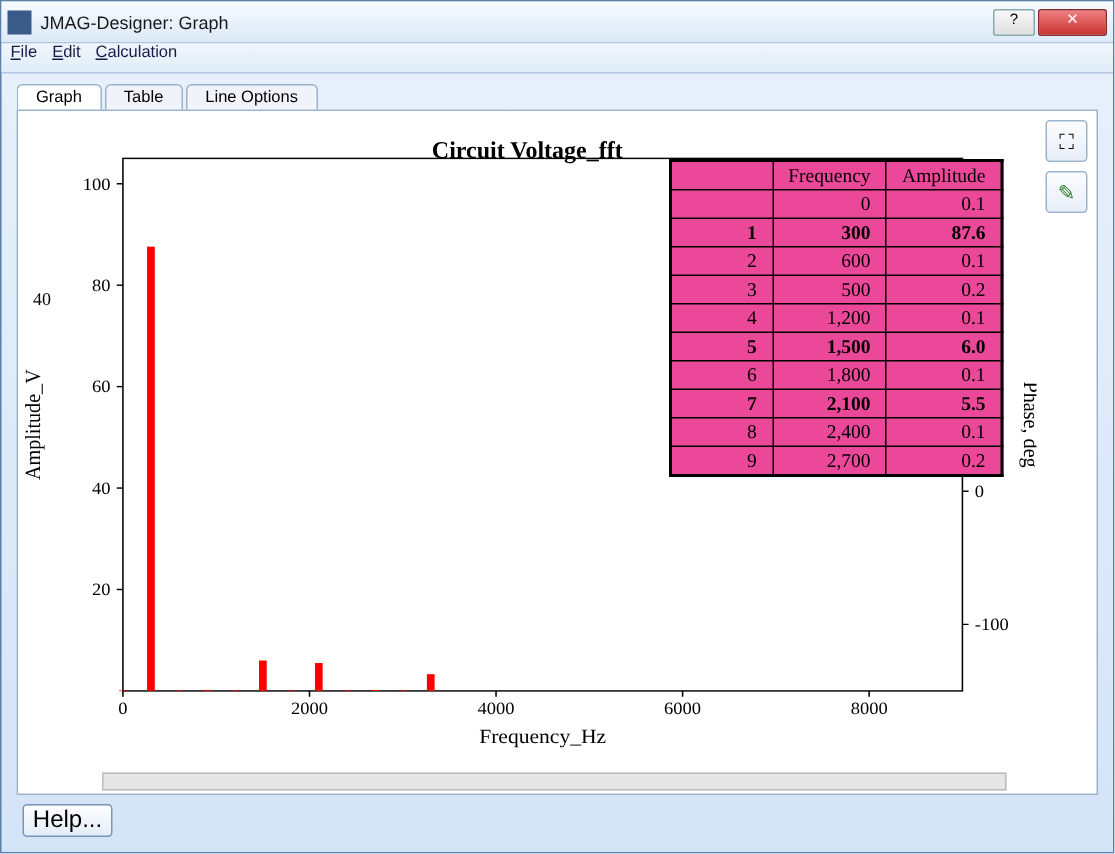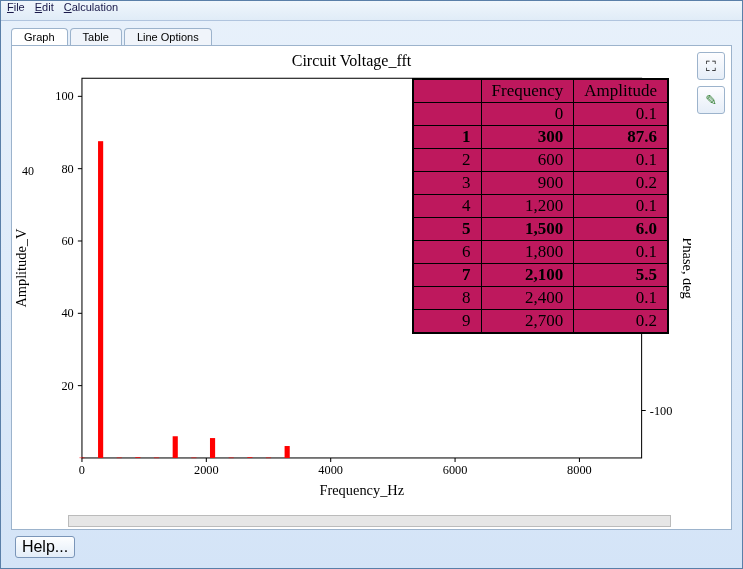--- a/index.html
+++ b/index.html
@@ -86,21 +86,21 @@
     width:28px;height:28px;
     border:1px solid #9cb3cc;
     background: linear-gradient(#fdfdff,#e6eef8);
     border-radius:3px;
     display:flex;align-items:center;justify-content:center;
     font-size:14px;
   }
   .chart-wrap { position:absolute; left:0; top:0; right:40px; bottom:0;}
   .chart-title {
     text-align:center; font-family: "Times New Roman", serif;
-    font-size:16px; padding-top:6px;
+    font-size:16px; padding-top:18px;font-weight:bold;
   }
   svg.chart { position:absolute; left:0; top:22px; width:100%; height:calc(100% - 52px); }
   .legend {
     position:absolute; left:56px; right:20px; bottom:16px;
     height:14px;
     text-align:center;
     font-family:"Times New Roman", serif;
     font-size:11px;
     border-top:1px solid #aaa;
     color:#333;
@@ -108,23 +108,23 @@
   .scrollbar-h {
     position:absolute; left:56px; right:20px; bottom:2px; height:12px;
     background:#e6e6e6; border:1px solid #bbb;
   }
   .data-table {
     position:absolute;
     top: 32px;
     right: 62px;
     border:2px solid #000;
     border-collapse: collapse;
-    background:#be185d;
+    background:#ec4899;
     font-family:"Times New Roman", serif;
-    font-size:17px;
+    font-size:13px;
   }
   .data-table th, .data-table td {
     border:1px solid #000;
     padding: 1px 10px;
     text-align:right;
     min-width:68px;
     height:18px;
   }
   .data-table th { font-weight:normal; text-align:center; }
   .data-table .bold td, .data-table .bold th { font-weight:bold; }
@@ -142,20 +142,28 @@
      position:absolute;
      font-family:"Times New Roman", serif;
      font-size:12px;
      color:#000;
   }
 </style>
 </head>
 <body>
 
 <div class="window">
+  <div class="titlebar">
+    <span class="appicon"></span>
+    <span class="title">JMAG-Designer: Graph</span>
+    <div class="win-controls">
+      <div class="win-btn help">?</div>
+      <div class="win-btn close">✕</div>
+    </div>
+  </div>
 
   <div class="menubar">
     <span><u>F</u><span>ile</span></span>
     <span><u>E</u><span>dit</span></span>
     <span><u>C</u><span>alculation</span></span>
   </div>
 
   <div class="client">
     <div class="tabs">
       <div class="tab active">Graph</div>
@@ -248,21 +256,21 @@
               <td>300</td>
               <td>87.6</td>
             </tr>
             <tr>
               <td>2</td>
               <td>600</td>
               <td>0.1</td>
             </tr>
             <tr>
               <td>3</td>
-              <td>900</td>
+              <td>500</td>
               <td>0.2</td>
             </tr>
             <tr>
               <td>4</td>
               <td>1,200</td>
               <td>0.1</td>
             </tr>
             <tr class="bold">
               <td>5</td>
               <td>1,500</td>

